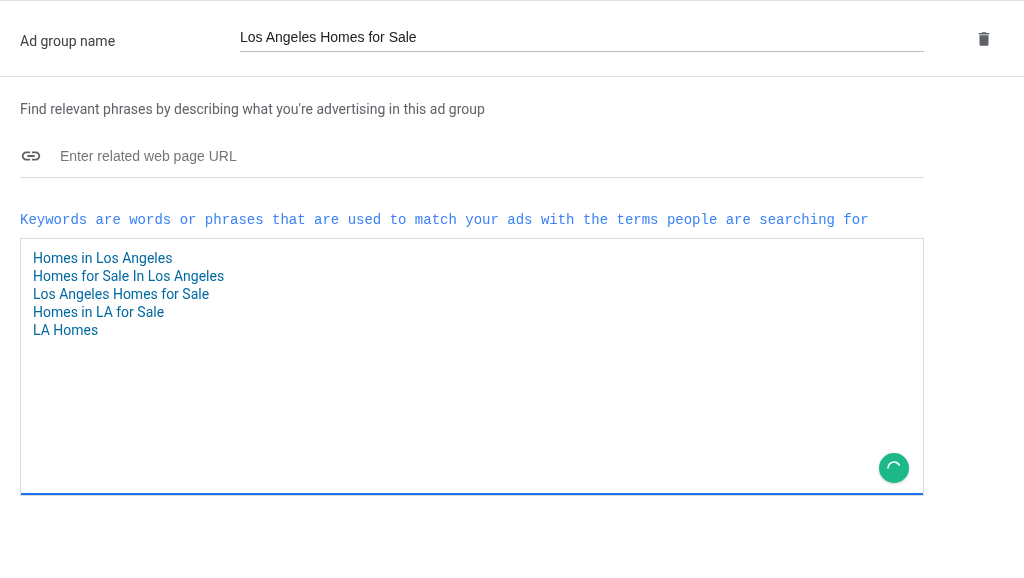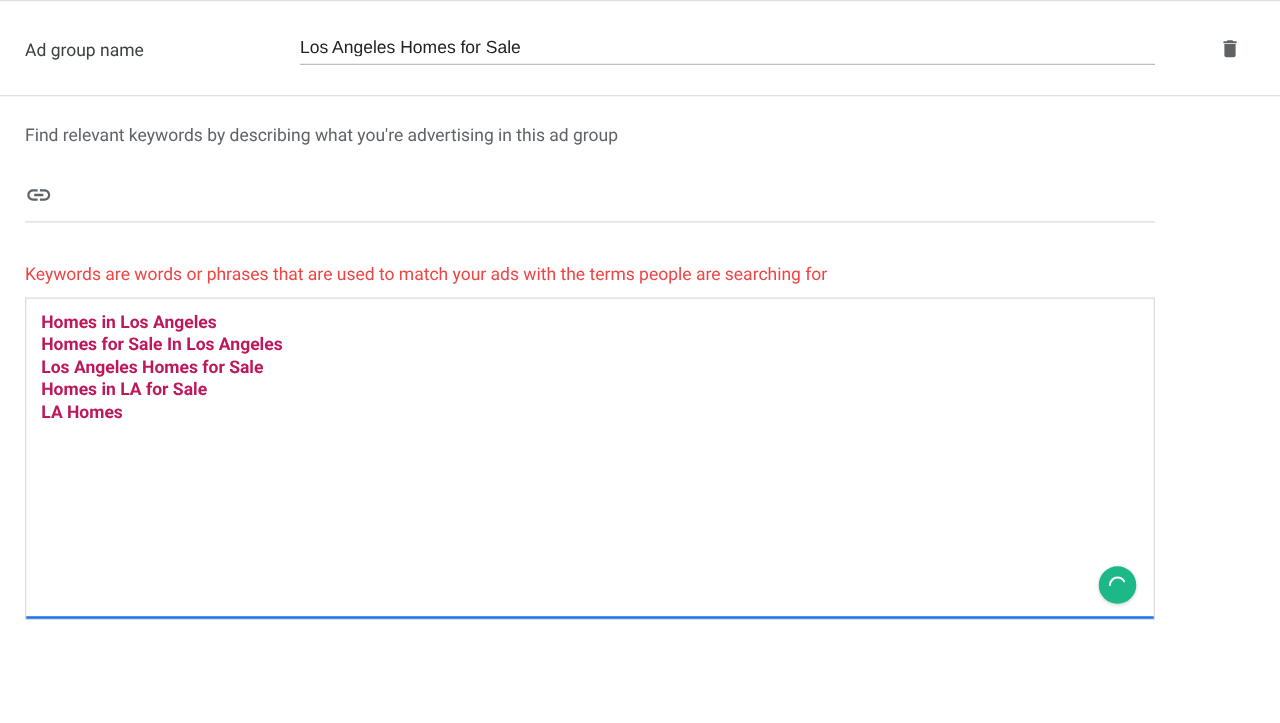--- a/index.html
+++ b/index.html
@@ -86,44 +86,44 @@
       font-size: 14px;
       color: #5f6368;
       flex: 1;
       background: transparent;
     }
     .input-row input::placeholder {
       color: #757575;
     }
     .keywords-help {
       font-size: 14px;
-      color: #ef4444;
+      color: #3b82f6;
       margin: 34px 0 10px 0;
+      font-family: Liberation Mono, monospace;
     }
     .keywords-box {
       border: 1px solid #dadce0;
       padding: 10px 12px 0 12px;
       position: relative;
       min-height: 258px;
       display: flex;
       flex-direction: column;
     }
     .keywords-textarea {
       border: none;
       outline: none;
       resize: none;
       width: 100%;
       font-size: 14px;
       line-height: 18px;
-      color: #be185d;
+      color: #0369a1;
       flex: 1;
       font-family: inherit;
       background: transparent;
       padding: 0;
-      font-weight: bold;
     }
     .keywords-bottomline {
       height: 2px;
       background: #1a73e8;
       margin: 0 -12px 0 -12px;
     }
     .fab {
       position: absolute;
       right: 14px;
       bottom: 12px;
@@ -159,26 +159,27 @@
     <div class="delete-col">
       <svg class="delete-icon" viewBox="0 0 24 24">
         <path d="M6 19c0 1.1.9 2 2 2h8c1.1 0 2-.9 2-2V7H6v12zM19 4h-3.5l-1-1h-5l-1 1H5v2h14V4z"></path>
       </svg>
     </div>
   </div>
 
   <div class="section">
     <div class="content-col">
 
-      <div class="helper-text">Find relevant keywords by describing what you're advertising in this ad group</div>
+      <div class="helper-text">Find relevant phrases by describing what you're advertising in this ad group</div>
 
       <div class="input-row">
         <svg class="row-icon" viewBox="0 0 24 24">
           <path d="M3.9 12c0-1.71 1.39-3.1 3.1-3.1h4V7H7c-2.76 0-5 2.24-5 5s2.24 5 5 5h4v-1.9H7c-1.71 0-3.1-1.39-3.1-3.1zM8 13h8v-2H8v2zm9-6h-4v1.9h4c1.71 0 3.1 1.39 3.1 3.1s-1.39 3.1-3.1 3.1h-4V17h4c2.76 0 5-2.24 5-5s-2.24-5-5-5z"></path>
         </svg>
+        <input type="text" placeholder="Enter related web page URL" style="">
       </div>
 
 
       <div class="keywords-help">Keywords are words or phrases that are used to match your ads with the terms people are searching for</div>
 
       <div class="keywords-box">
         <textarea class="keywords-textarea" rows="12" style="">Homes in Los Angeles
 Homes for Sale In Los Angeles
 Los Angeles Homes for Sale
 Homes in LA for Sale

